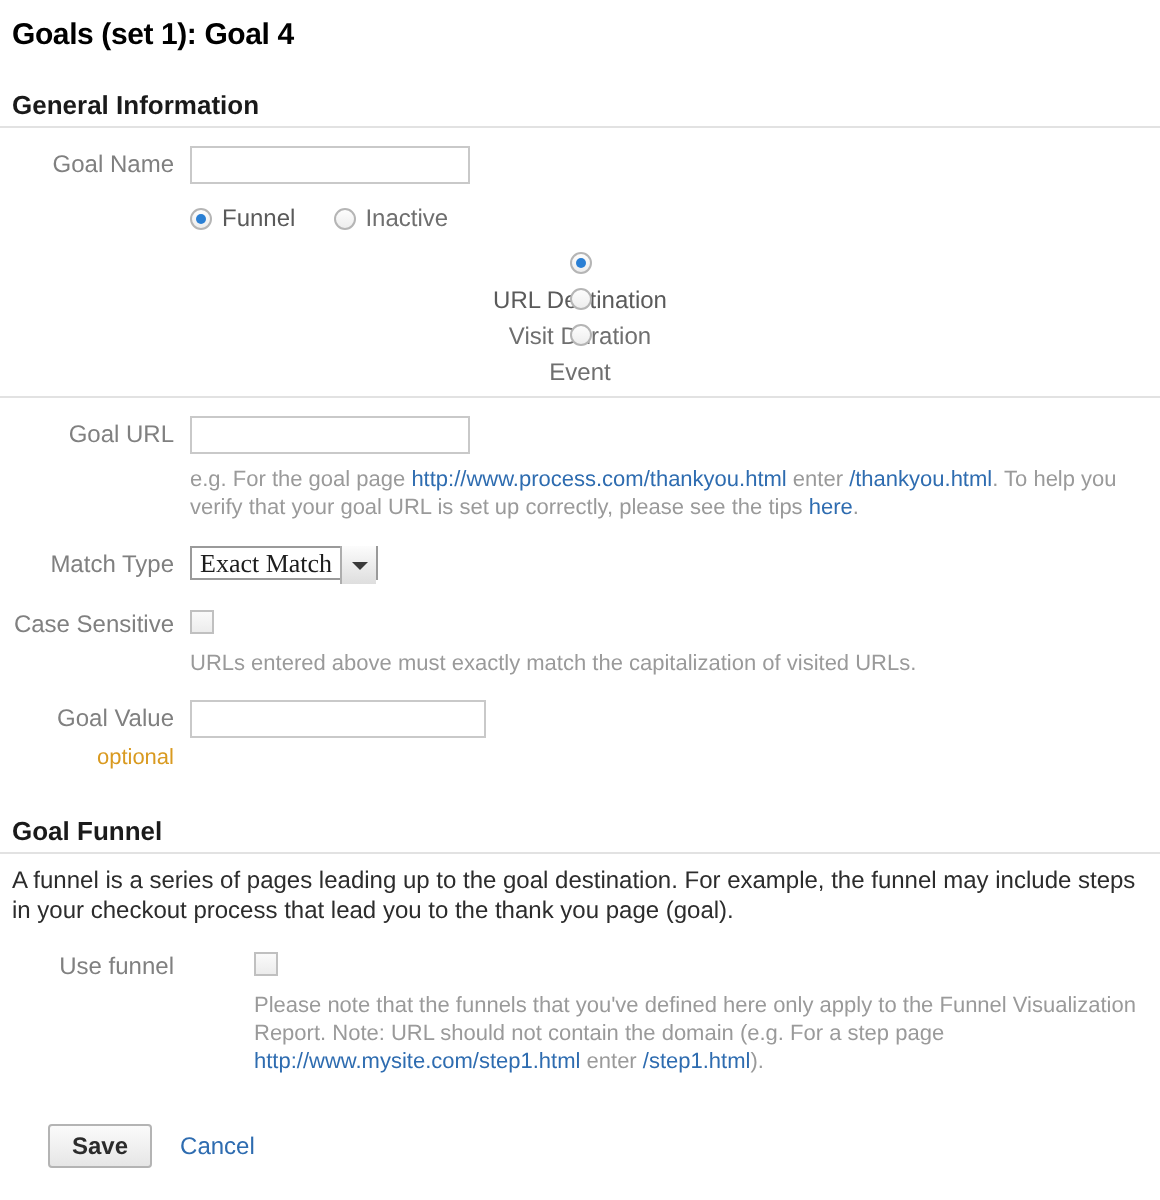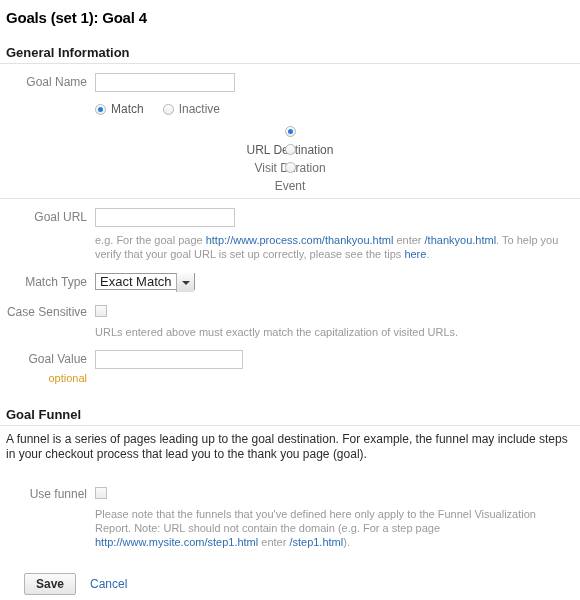--- a/index.html
+++ b/index.html
@@ -145,20 +145,21 @@
     border: 1px solid #c0c0c0;
     background: linear-gradient(#fafafa, #ececec);
     display: inline-block;
     flex: none;
   }
 
   
   .select-wrap {
     position: relative;
     display: inline-block;
+    font-family: Liberation Serif, serif;
   }
   .sel {
     box-sizing: border-box;
     width: 160px;
     height: 21px;
     border: 1px solid #9a9a9a;
     background: #ffffff;
     font-size: 13px;
     color: #1d1d1d;
     line-height: 19px;
@@ -257,21 +258,21 @@
       <div class="row-field">
         <input class="txt in-goalname" type="text" value="" style="">
       </div>
     </div>
 
     <div class="form-row">
       <div class="row-label"></div>
       <div class="row-field">
         <div class="radio-inline">
           <span class="rdo checked"></span>
-          <span class="radio-label on">Match</span>
+          <span class="radio-label on">Funnel</span>
           <span class="gap-inline"></span>
           <span class="rdo"></span>
           <span class="radio-label">Inactive</span>
         </div>
       </div>
     </div>
 
     <div class="form-row">
       <div class="row-field radio-stack">
         <div class="radio-item">
@@ -328,21 +329,21 @@
       </div>
     </div>
   </div>
 
   <div class="section">
     <div class="section-heading">Goal Funnel</div>
     <div class="section-rule"></div>
 
     <div class="para">A funnel is a series of pages leading up to the goal destination. For example, the funnel may include steps in your checkout process that lead you to the thank you page (goal).</div>
 
-    <div class="form-row" style="margin-top:25px;">
+    <div class="form-row" style="margin-top:13px;gap:32px;">
       <div class="row-label" style="line-height:14px;">Use funnel</div>
       <div class="row-field">
         <span class="chk"></span>
         <div class="hint" style="margin-top:5px;"><span>Please note that the funnels that you've defined here only apply to the Funnel Visualization Report. Note: URL should not contain the domain (e.g. For a step page </span><a class="link">http://www.mysite.com/step1.html</a><span> enter </span><span class="bold-link">/step1.html</span><span>).</span></div>
       </div>
     </div>
   </div>
 
   <div class="footer">
     <button class="btn-save" type="button">Save</button>

